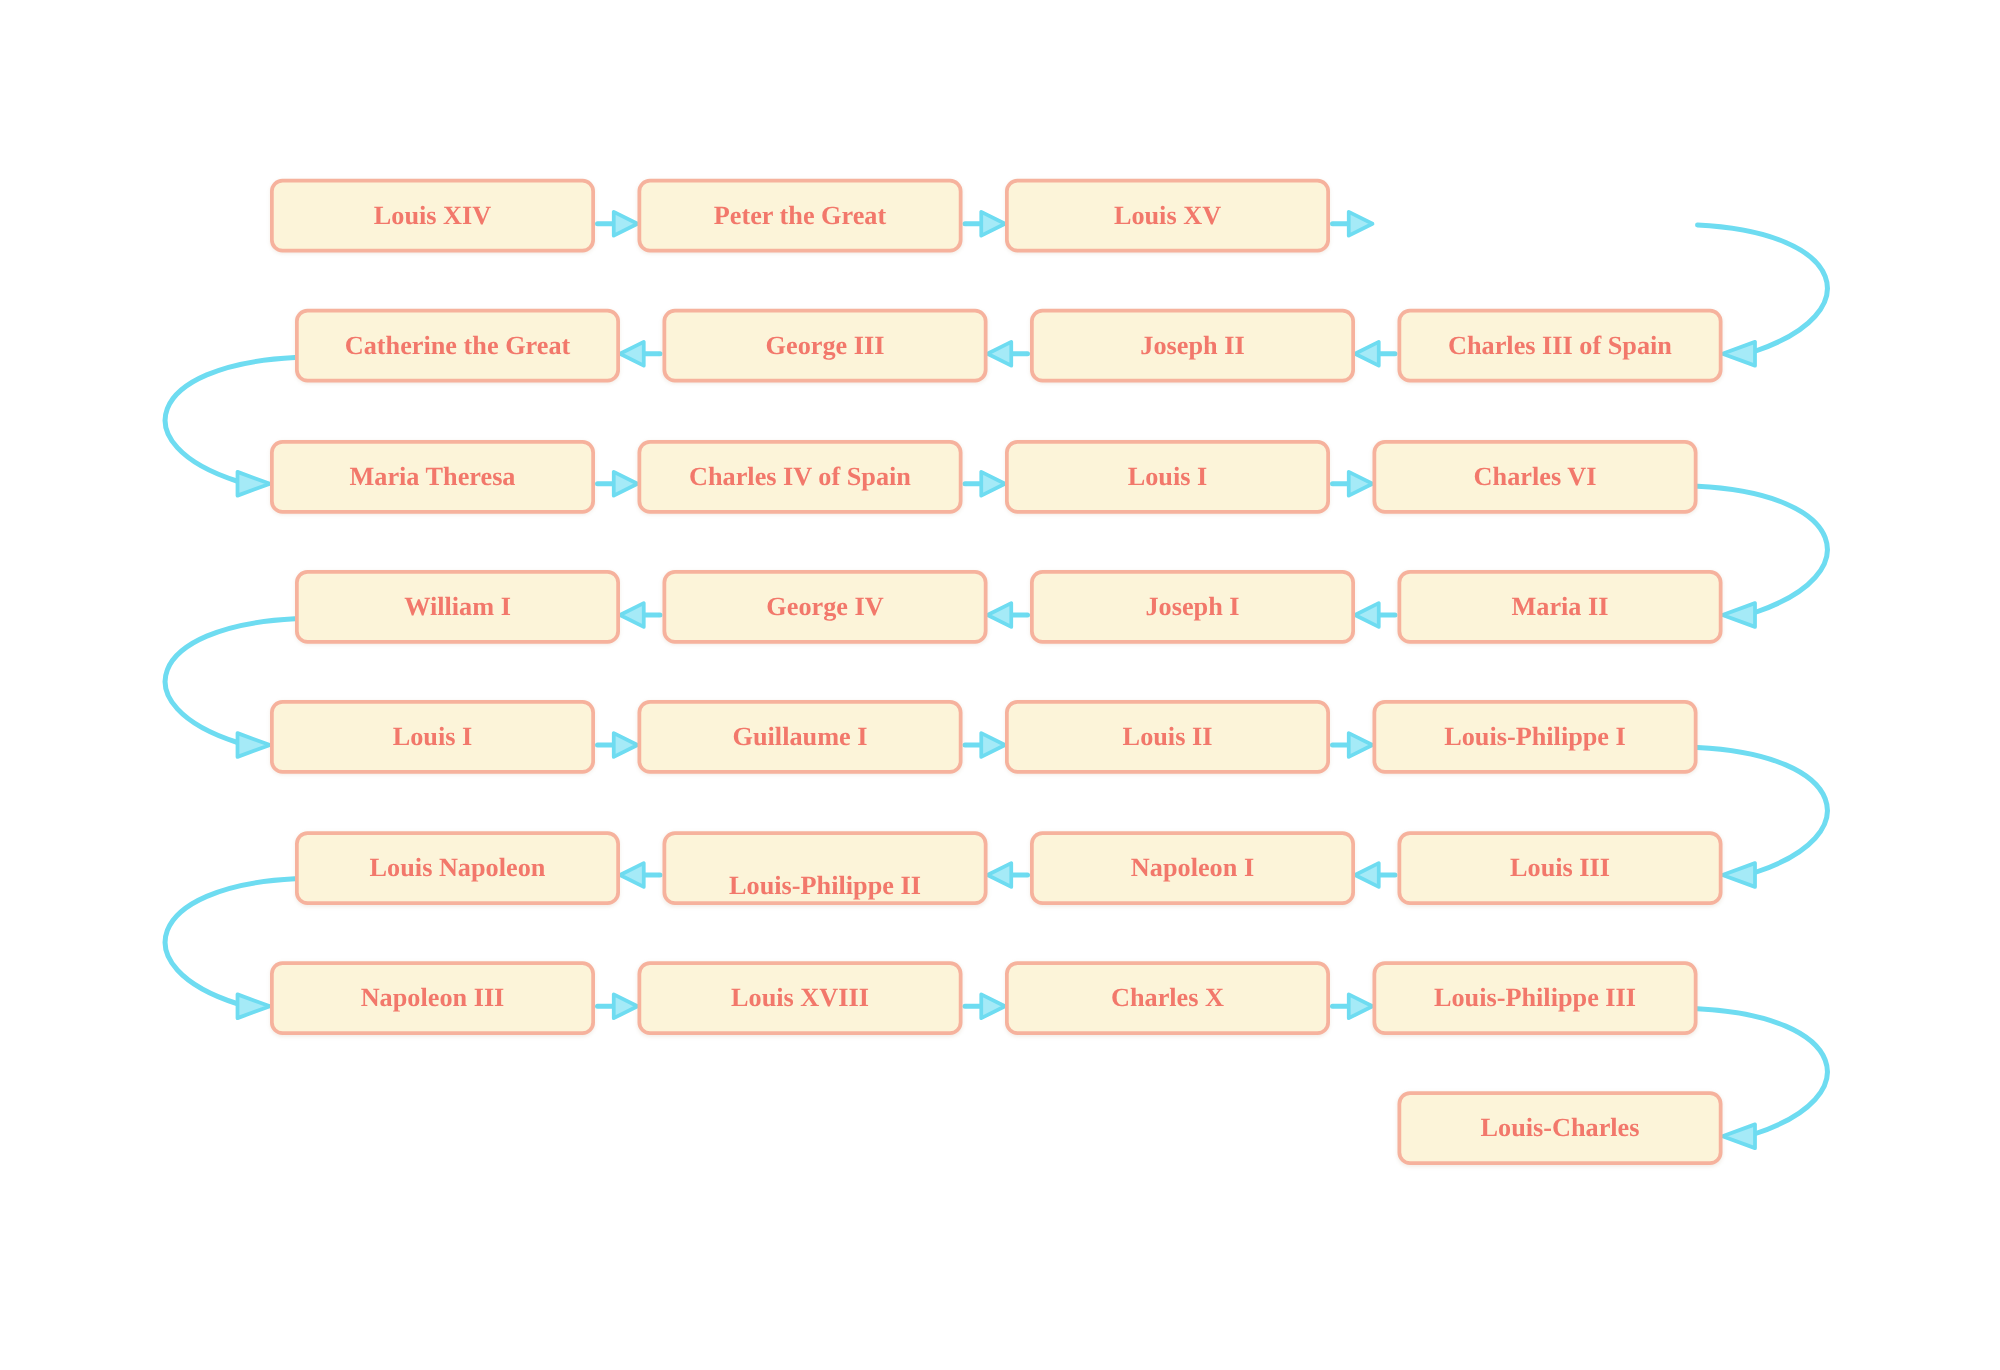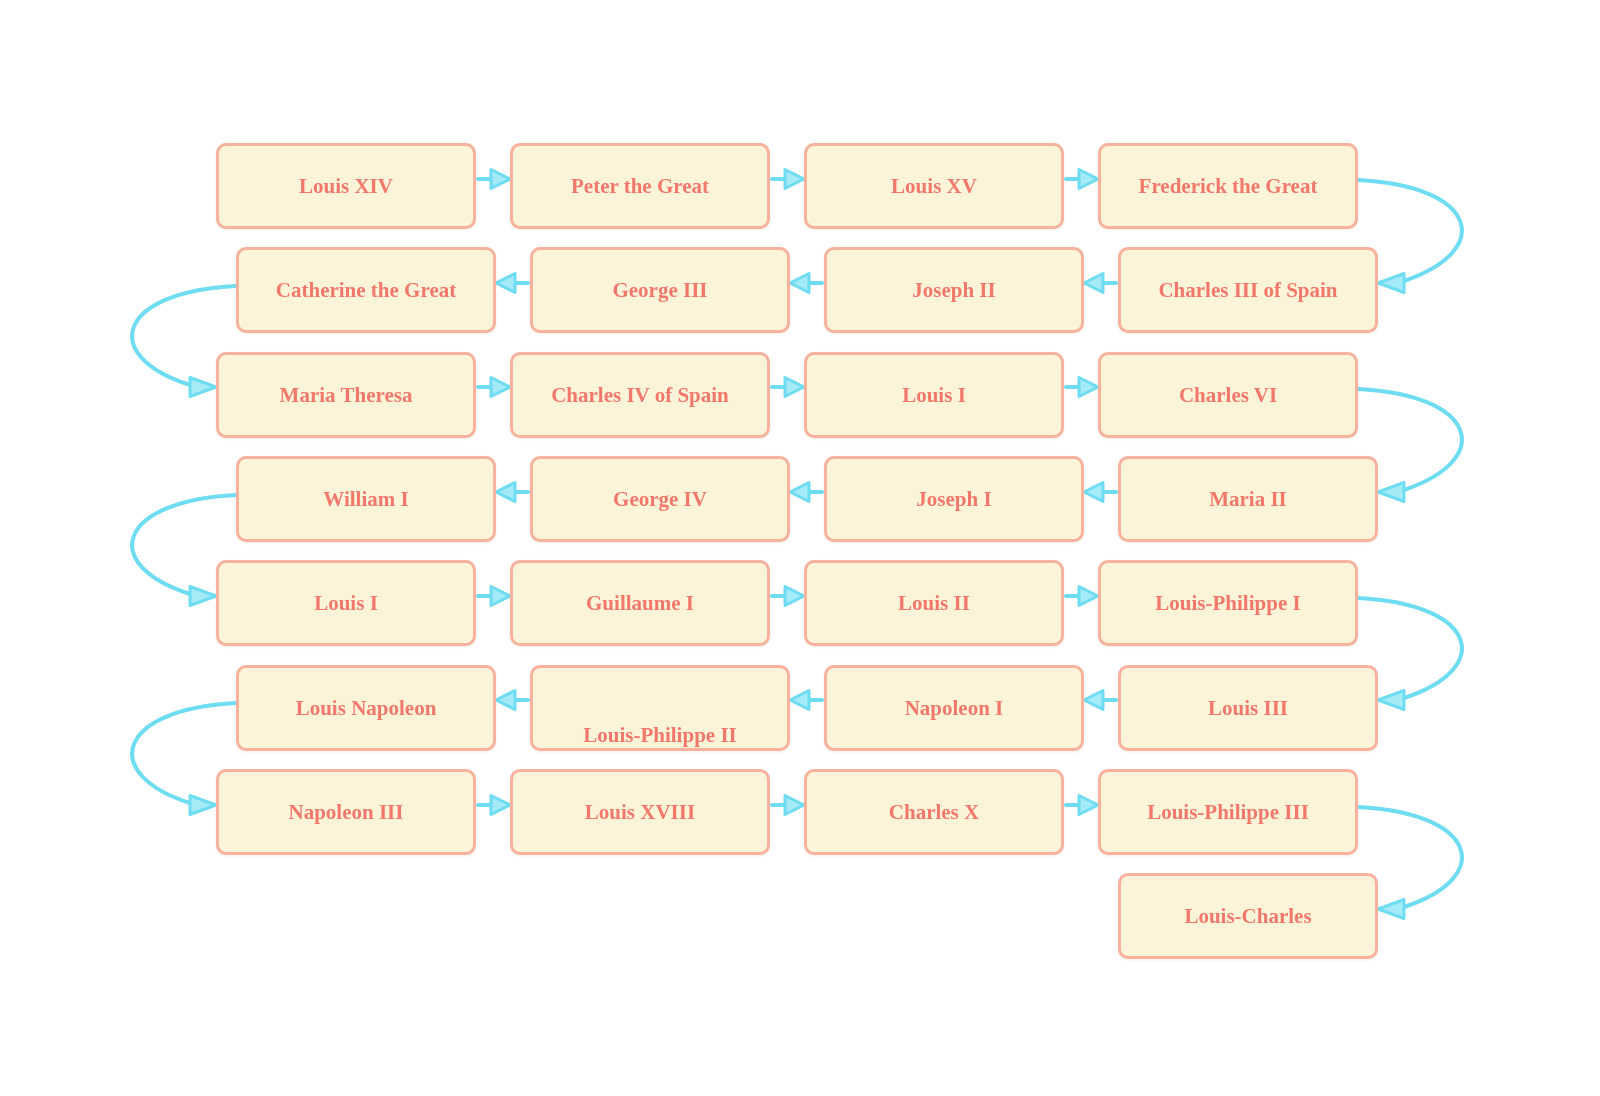--- a/index.html
+++ b/index.html
@@ -34,21 +34,21 @@
   }
   .edge-head {
     fill: var(--arrowhead-fill);
     stroke: var(--arrow-stroke);
     stroke-width: 3;
     stroke-linejoin: round;
   }
   .node {
     position: absolute;
     width: 260px;
-    height: 86px;
+    height: 59px;
     background: var(--node-fill);
     border: 3px solid var(--node-border);
     border-radius: 10px;
     display: flex;
     align-items: center;
     justify-content: center;
     box-shadow: 0 1px 3px rgba(190,160,130,0.18);
   }
   .node-label {
     font-size: 21px;
@@ -194,23 +194,20 @@
 
   <div class="node" style="left:216px; top:143px;">
     <span class="node-label">Louis XIV</span>
   </div>
   <div class="node" style="left:510px; top:143px;">
     <span class="node-label">Peter the Great</span>
   </div>
   <div class="node" style="left:804px; top:143px;">
     <span class="node-label">Louis XV</span>
   </div>
-  <div class="node" style="left:1098px; top:143px;">
-    <span class="node-label">Frederick the Great</span>
-  </div>
 
   <div class="node" style="left:236px; top:247px;">
     <span class="node-label">Catherine the Great</span>
   </div>
   <div class="node" style="left:530px; top:247px;">
     <span class="node-label">George III</span>
   </div>
   <div class="node" style="left:824px; top:247px;">
     <span class="node-label">Joseph II</span>
   </div>

